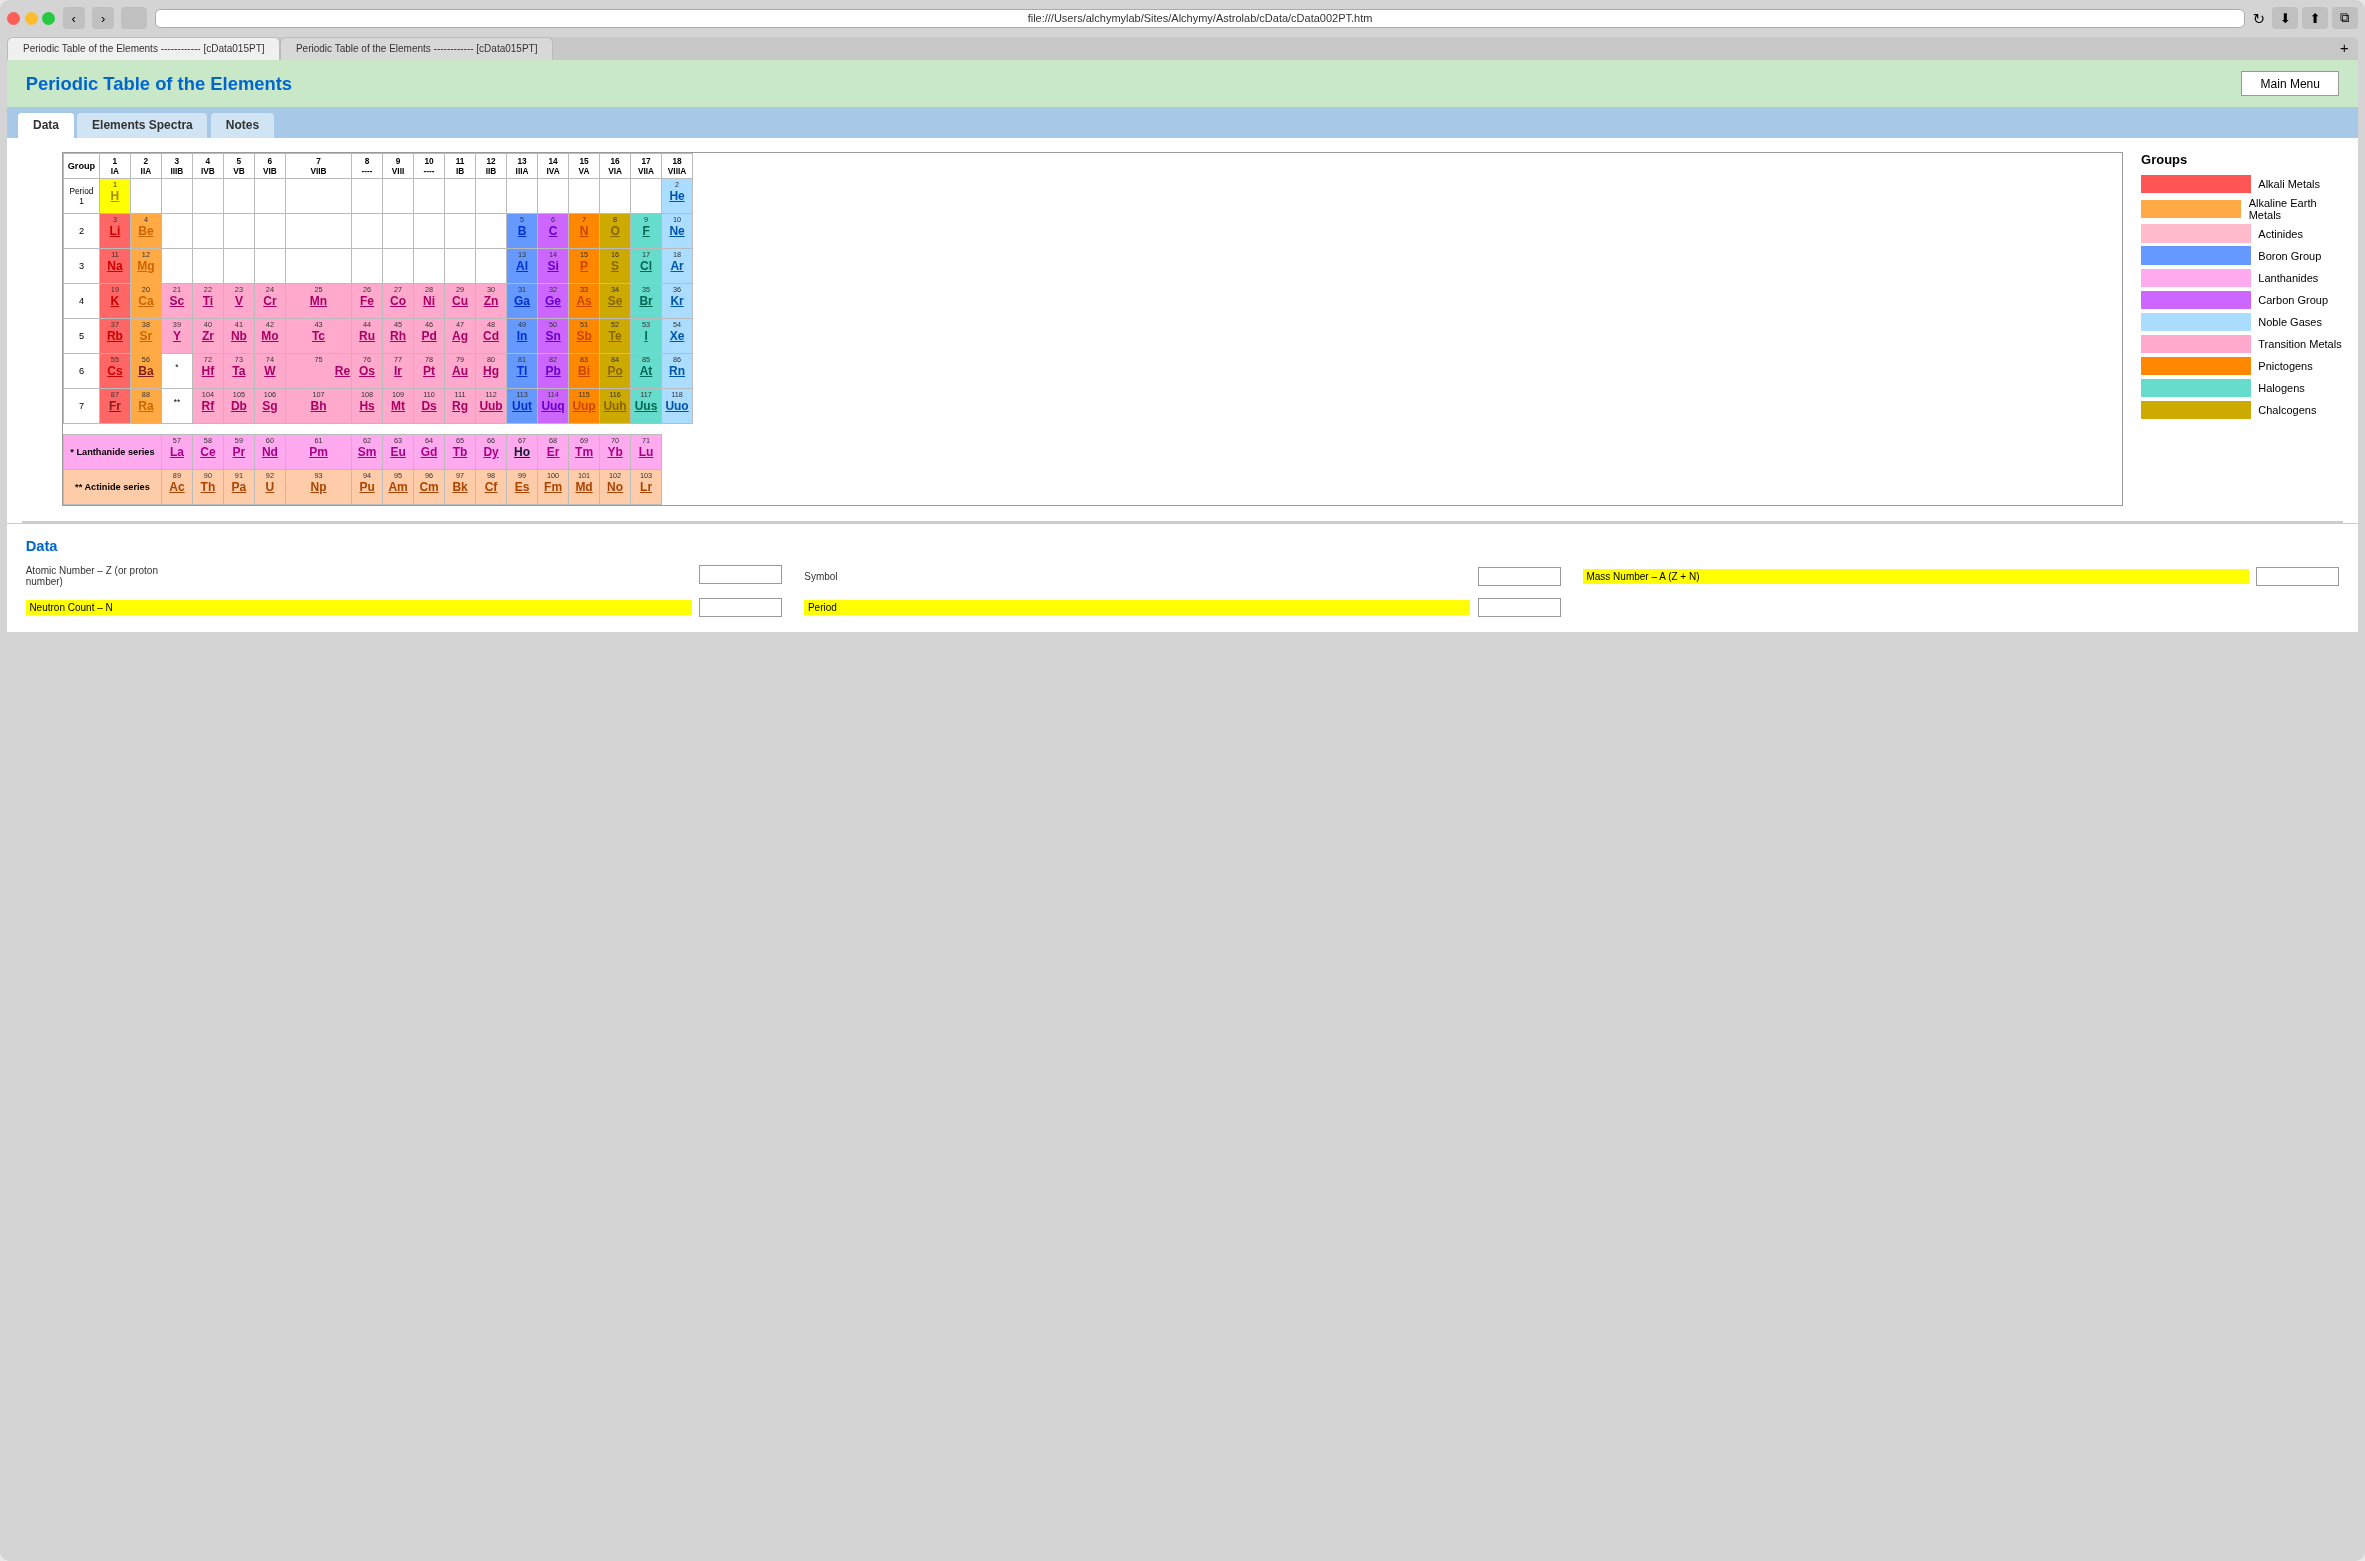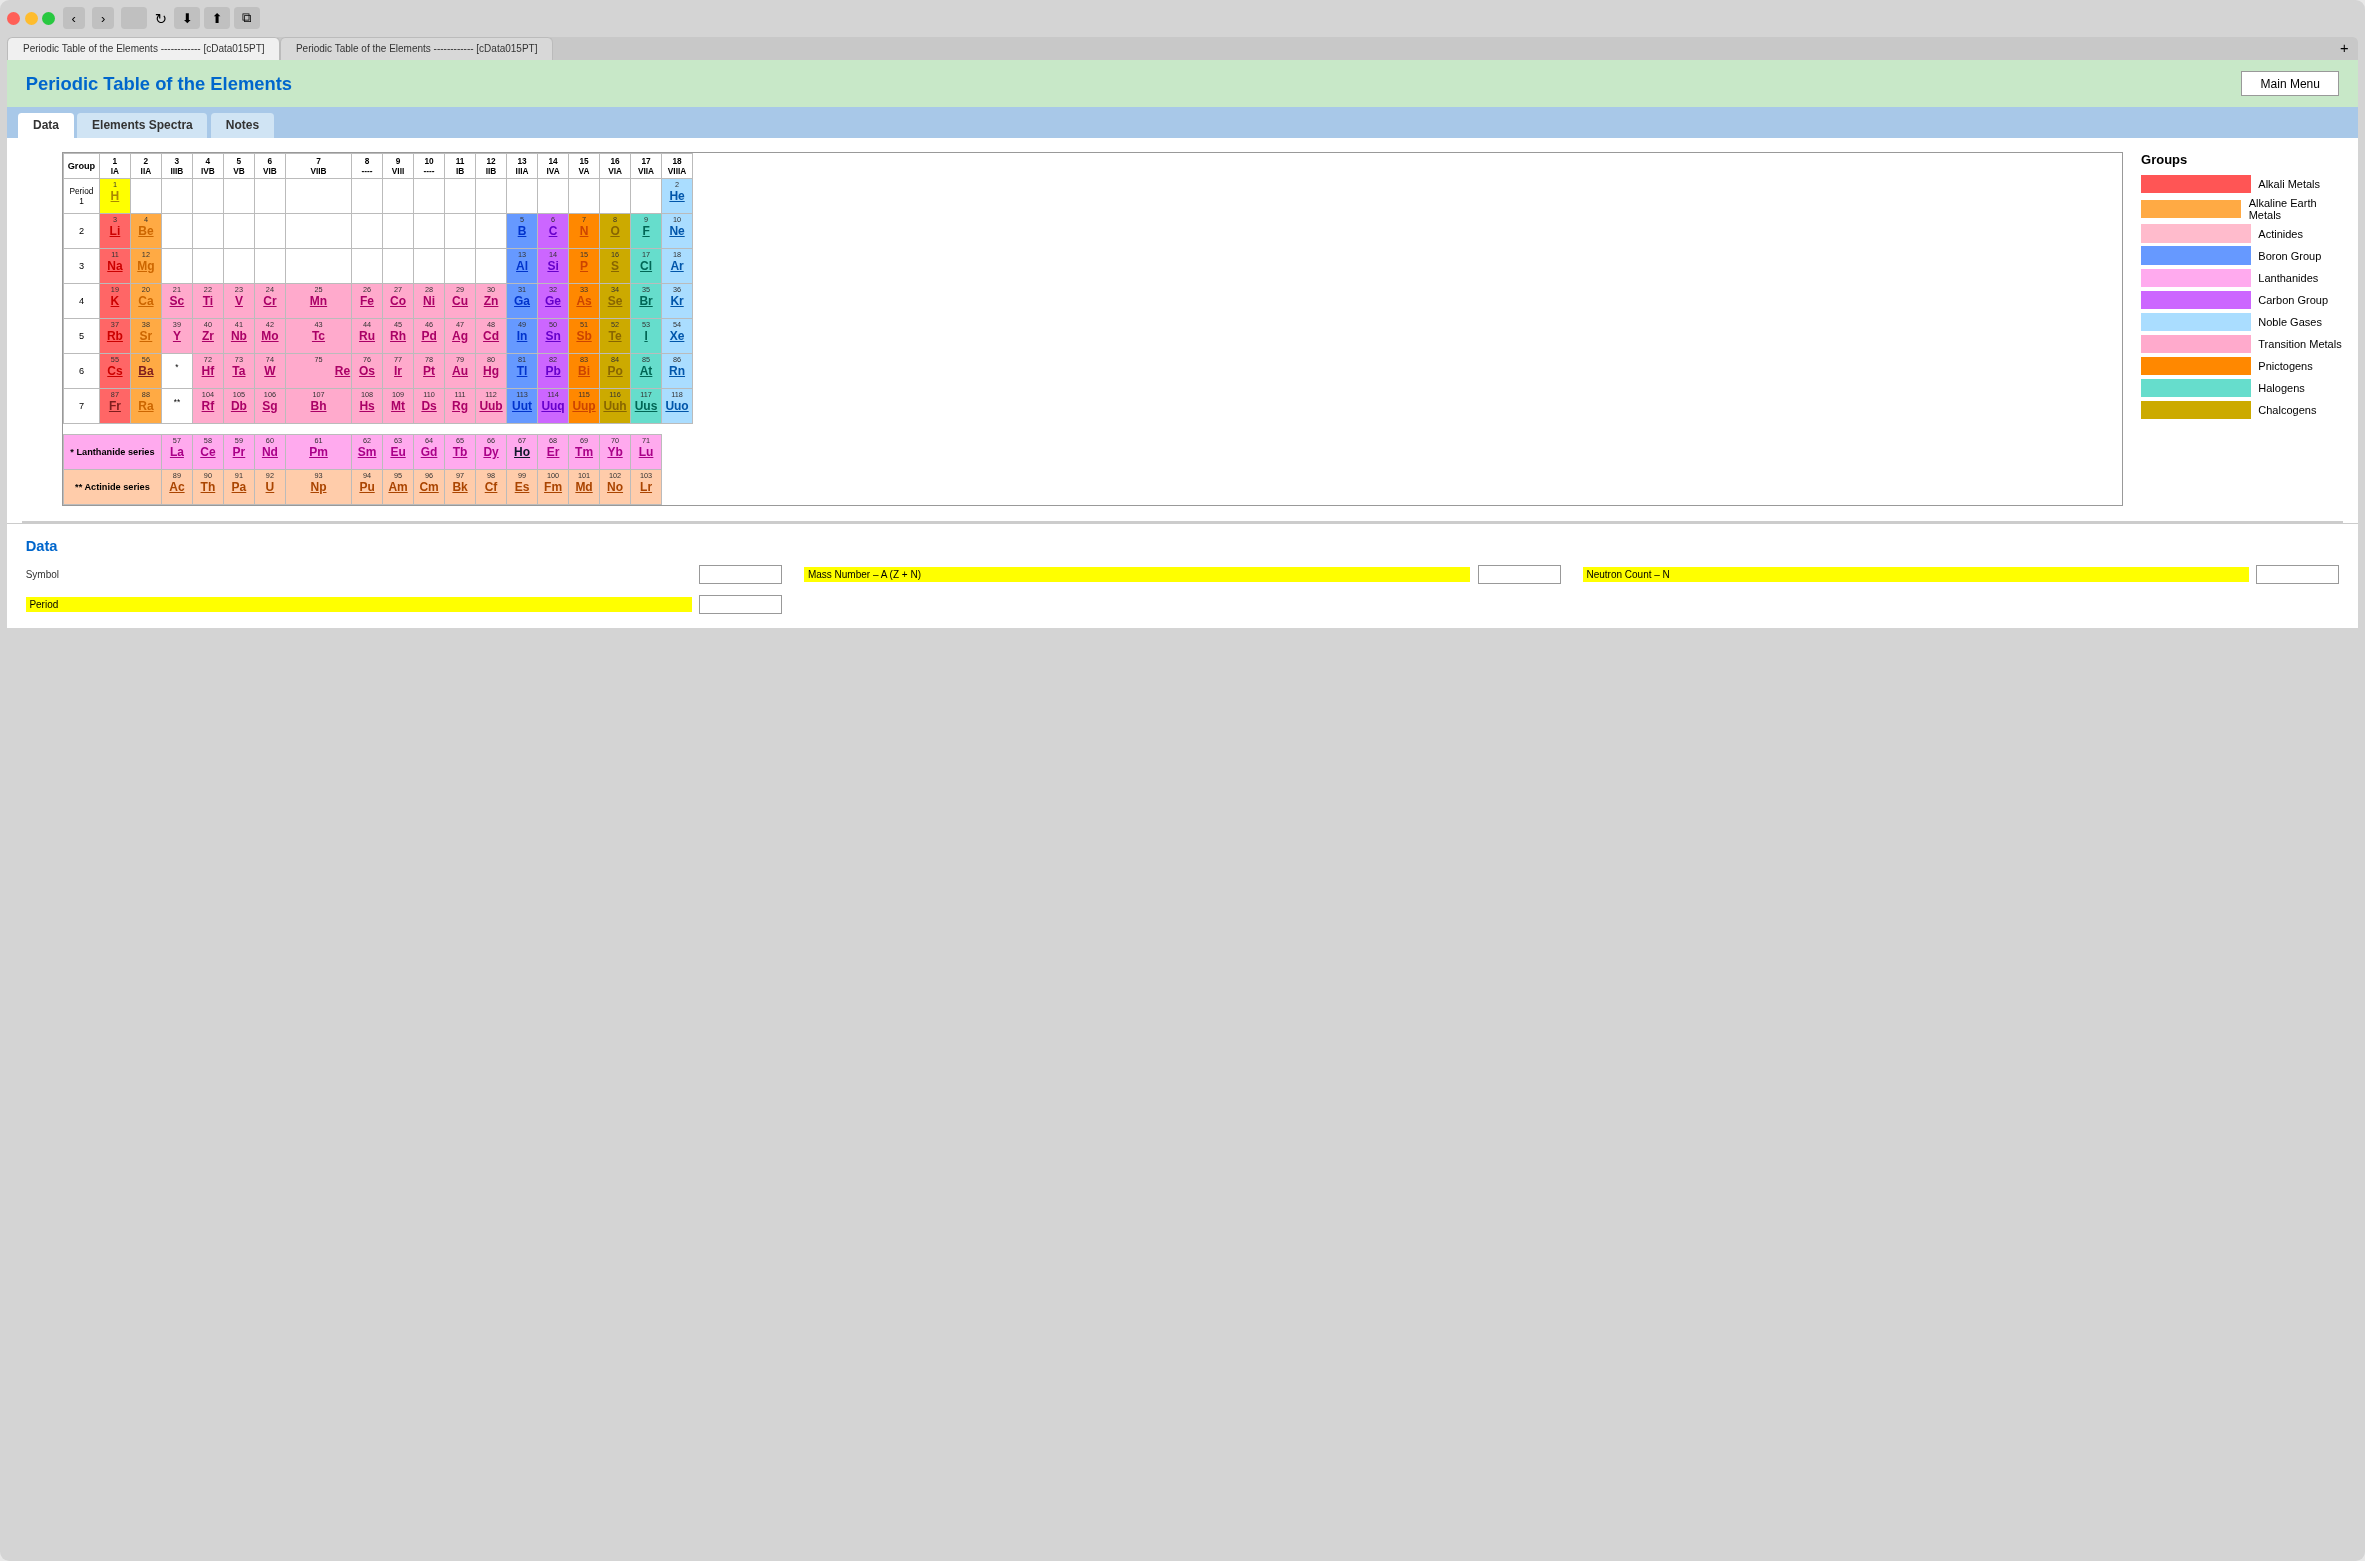--- a/index.html
+++ b/index.html
@@ -105,20 +105,21 @@
 
   <div class="browser-toolbar">
     <div class="traffic-lights">
       <div class="tl tl-red"></div>
       <div class="tl tl-yellow"></div>
       <div class="tl tl-green"></div>
     </div>
     <button class="nav-btn">‹</button>
     <button class="nav-btn">›</button>
     <button class="tab-btn"></button>
+    <div class="address-bar">file:///Users/alchymylab/Sites/Alchymy/Astrolab/cData/cData002PT.htm</div>
     <button class="reload-btn">↻</button>
     <div class="right-btns">
       <button class="right-btn">⬇</button>
       <button class="right-btn">⬆</button>
       <button class="right-btn">⧉</button>
     </div>
   </div>
 
   <div class="tabs-bar">
     <div class="browser-tab active">Periodic Table of the Elements ------------ [cData015PT]</div>
@@ -774,20 +775,24 @@
         </div>
       </div>
     </div>
 
     <hr style="border:0.9px solid #ccc;margin:0 14.7px;">
 
     <div class="data-section">
       <div class="data-section-title">Data</div>
       <div style="display:grid;grid-template-columns:repeat(3,1fr);gap:11px 22px;align-items:center;">
 
+        <div style="display:flex;align-items:flex-start;gap:7.3px;">
+          <div style="font-size:10px;color:#333;flex:1;">Atomic Number – Z (or proton<br>number)</div>
+          <input type="text" class="data-input" style="width: 83px;">
+        </div>
         <div style="display:flex;align-items:center;gap:7.3px;">
           <div style="font-size:10px;color:#333;flex:1;">Symbol</div>
           <input type="text" class="data-input" style="width: 83px;">
         </div>
 
         <div style="display:flex;align-items:center;gap:7.3px;">
           <div style="background:#ffff00;padding:1.8px 3.7px;font-size:10px;flex:1;">Mass Number – A (Z + N)</div>
           <input type="text" class="data-input" style="width: 83px;">
         </div>
         <div style="display:flex;align-items:center;gap:7.3px;">

